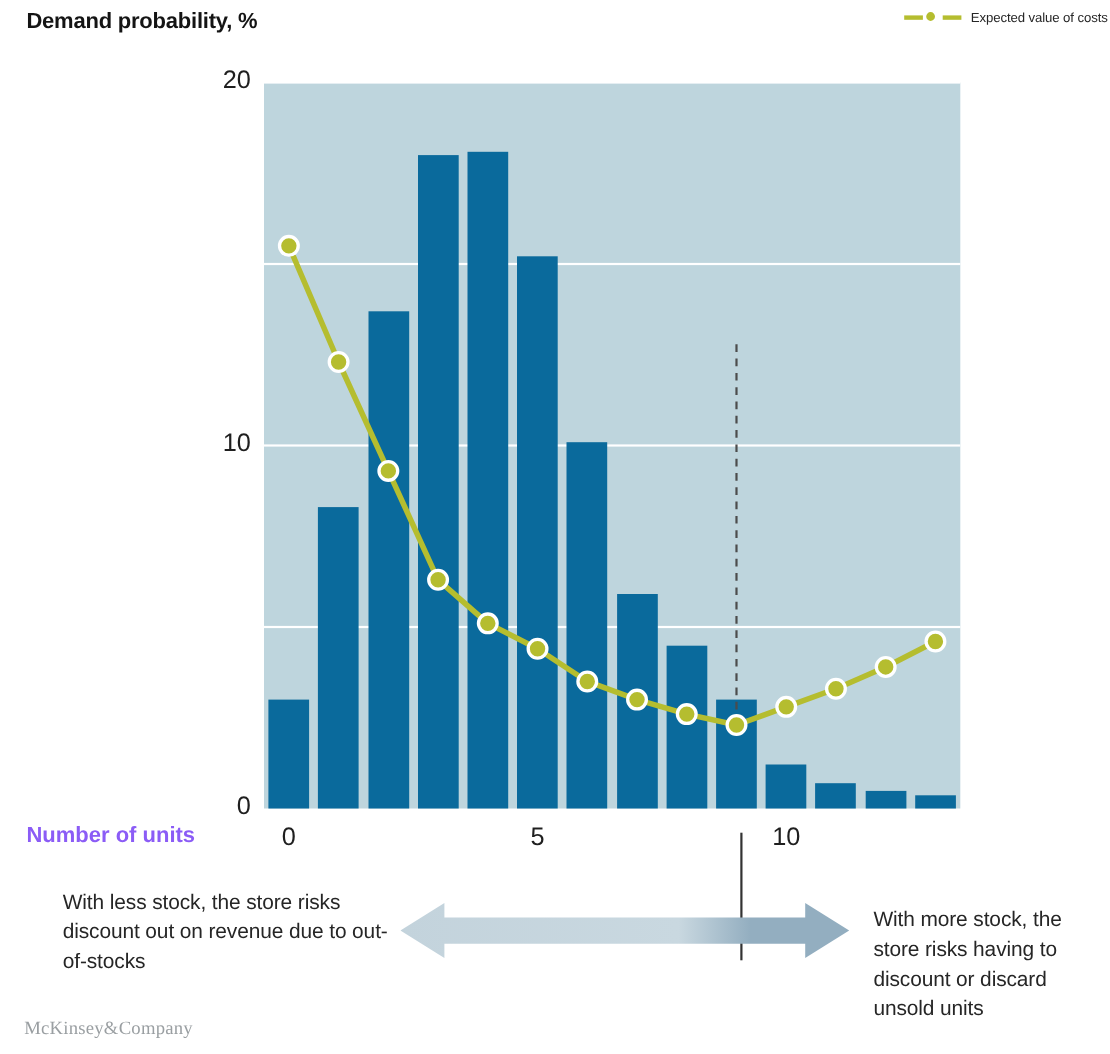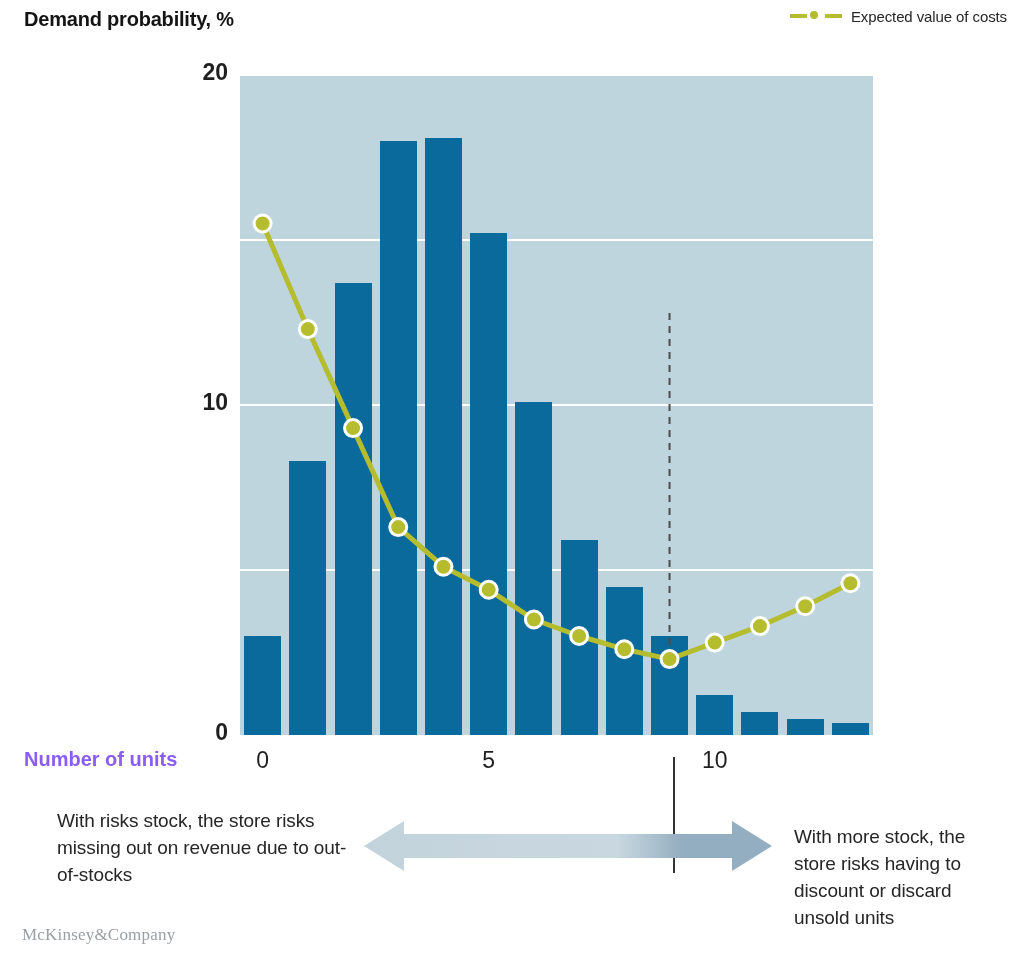--- a/index.html
+++ b/index.html
@@ -28,37 +28,37 @@
   .legend-mark .lm-line{
     position:absolute;left:0;top:7px;width:52px;height:4px;background:#b5bd2f;
   }
   .legend-mark .lm-gap{
     position:absolute;left:17px;top:5px;width:18px;height:8px;background:#ffffff;
   }
   .legend-mark .lm-dot{
     position:absolute;left:18px;top:2px;width:12px;height:12px;border-radius:50%;
     background:#b5bd2f;border:2.5px solid #ffffff;box-sizing:border-box;
   }
-  .legend-text{font-size:15px;color:#262626;letter-spacing:-0.1px;}
+  .legend-text{font-size:12px;color:#262626;letter-spacing:-0.1px;}
 
   
   #plot{
     position:absolute;left:228px;top:75px;width:633px;height:660px;
     background:#bed5dd;
   }
   .gridline{position:absolute;left:0;width:633px;height:2px;background:#ffffff;}
 
   .bar{position:absolute;background:#0a6a9c;bottom:0;}
 
   
   .ylab{
     position:absolute;right:0;font-size:23px;color:#1f1f1f;
     text-align:right;white-space:nowrap;
   }
-  #yaxis{position:absolute;left:150px;top:0;width:66px;height:728px;font-weight:bold;}
+  #yaxis{position:absolute;left:150px;top:0;width:66px;height:728px;}
 
   
   .xlab{
     position:absolute;top:747px;font-size:23px;color:#1f1f1f;
     transform:translateX(-50%);white-space:nowrap;
   }
   .xaxis-title{
     position:absolute;left:12px;top:748px;
     font-size:20px;font-weight:bold;color:#8b5cf6;white-space:nowrap;
   }
@@ -157,21 +157,21 @@
 
   <div class="xaxis-title">Number of units</div>
   <div id="xaxis">
       <div class="xlab" style="left: 250.607px;">0</div>
       <div class="xlab" style="left: 476.679px;">5</div>
       <div class="xlab" style="left: 702.75px;">10</div>
     </div>
   <div class="opt-tick"></div>
 
 
-  <div class="note note-left">With risks stock, the store risks missing out on revenue due to out-of-stocks</div>
+  <div class="note note-left">With less stock, the store risks discount out on revenue due to out-of-stocks</div>
   <div class="note note-right">With more stock, the store risks having to discount or discard unsold units</div>
   <div id="arrowbox"><svg width="408" height="62" viewBox="0 0 408 62">
         <defs>
           <linearGradient id="arrowGrad" x1="0" y1="0" x2="1" y2="0">
             <stop offset="0%" stop-color="#c3d3dc"></stop>
             <stop offset="62%" stop-color="#c9d8e0"></stop>
             <stop offset="78%" stop-color="#93aec0"></stop>
             <stop offset="100%" stop-color="#93aec0"></stop>
           </linearGradient>
         </defs>

